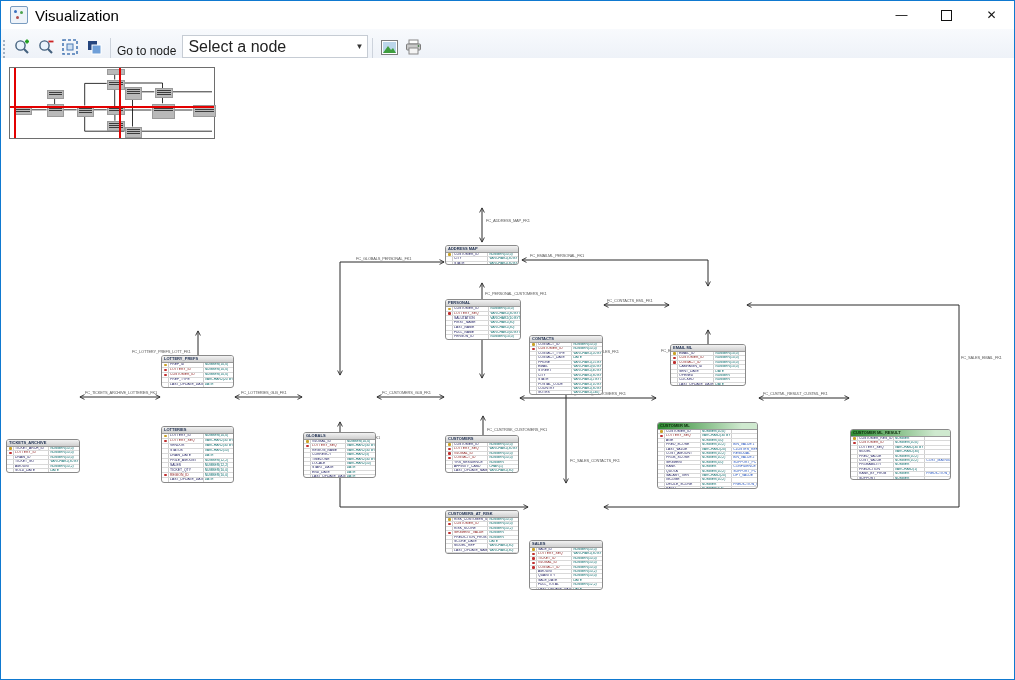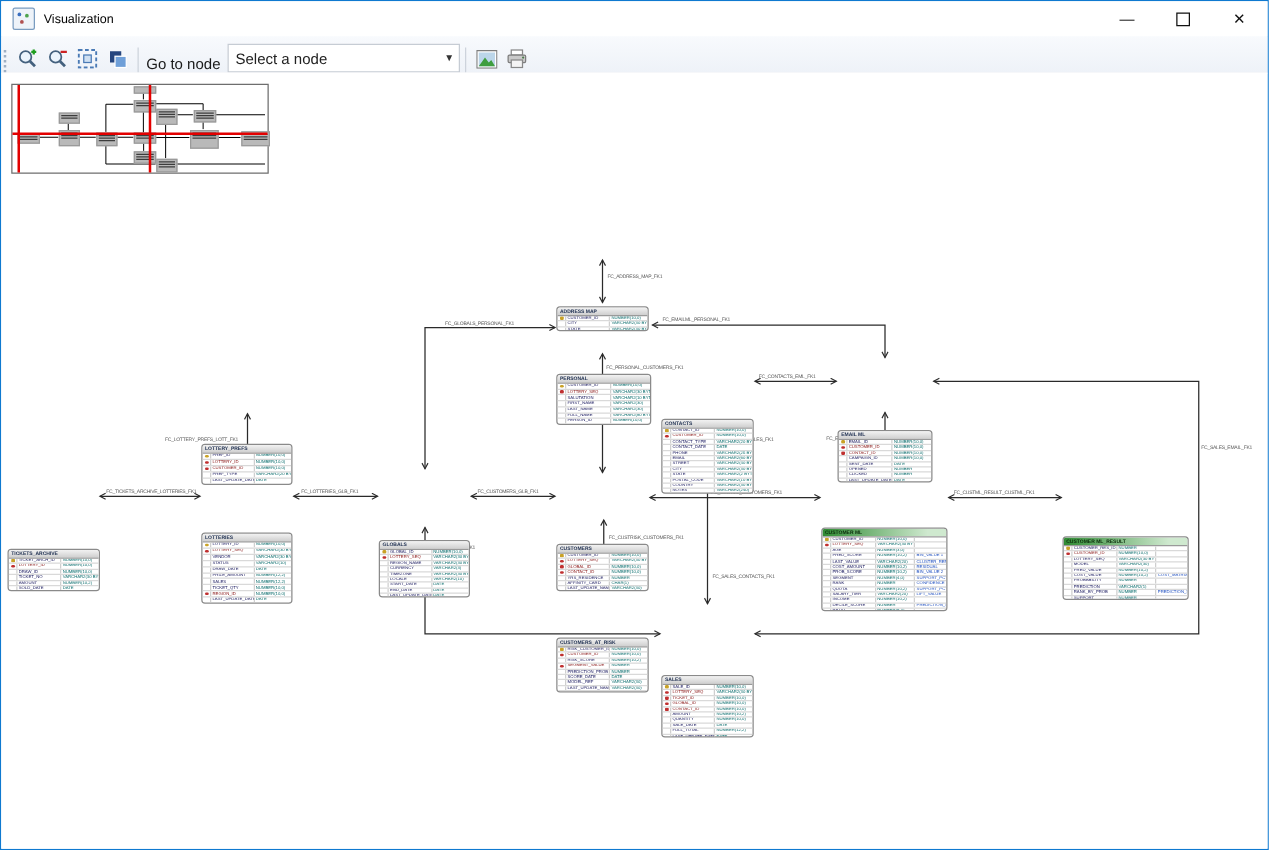--- a/index.html
+++ b/index.html
@@ -6,34 +6,34 @@
     font-family:"Liberation Sans","DejaVu Sans",sans-serif;background:#fff;}
   #window{position:absolute;inset:0;width:1013px;height:678px;border:1px solid #0f79d0;background:#fff;}
 
   
   #titlebar{position:absolute;left:0;top:0;width:100%;height:28px;background:#fff;display:flex;align-items:center;}
   #app-icon{width:16px;height:16px;margin-left:9px;position:relative;border:1px solid #7a9cc0;background:#eef3f9;border-radius:2px;}
   #app-icon i{position:absolute;border-radius:50%;}
   #app-icon i:nth-child(1){left:3px;top:3px;width:3px;height:3px;background:#3a6fbf;}
   #app-icon i:nth-child(2){left:9px;top:4px;width:3px;height:3px;background:#4ea44e;}
   #app-icon i:nth-child(3){left:5px;top:9px;width:3px;height:3px;background:#b05050;}
-  #title-text{margin-left:7px;font-size:10px;color:#000;}
+  #title-text{margin-left:7px;font-size:15px;color:#000;}
   #caption-buttons{margin-left:auto;display:flex;height:100%;}
   .cap-btn{width:45px;height:100%;display:flex;align-items:center;justify-content:center;font-size:12px;color:#111;}
   .cap-box{width:9px;height:9px;border:1px solid #111;}
 
   
   #toolbar{position:absolute;left:0;top:28px;width:100%;height:29px;
     background:linear-gradient(#f8fafd,#eef2f8);border-bottom:1px solid #e2e6ec;display:flex;align-items:flex-end;}
   #grip{width:5px;height:18px;margin-left:2px;border-left:2px dotted #9fb0c4;}
   .tb-btn{width:22px;height:22px;margin:0 1px;display:flex;align-items:center;justify-content:center;border-radius:2px;}
   .tb-sep{width:1px;height:20px;background:#cdd3dc;margin:0 4px;}
   #goto-label{font-size:12px;color:#1a1a1a;margin:0 6px 0 2px;}
   #node-combo{width:184px;height:21px;background:#fff;border:1px solid #c6ccd4;display:flex;align-items:center;}
-  #combo-text{flex:1;font-size:12px;color:#222;padding-left:5px;white-space:nowrap;overflow:hidden;}
+  #combo-text{flex:1;font-size:16px;color:#222;padding-left:5px;white-space:nowrap;overflow:hidden;}
   #combo-drop{width:16px;height:100%;display:flex;align-items:center;justify-content:center;font-size:8px;color:#333;}
 
   
   #minimap{position:absolute;left:8px;top:66px;width:204px;height:70px;border:1px solid #6e6e6e;background:#fff;}
   .mm-node{position:absolute;background:#b9b9b9;border:1px solid #9a9a9a;overflow:hidden;}
   .mm-node i{display:block;height:1px;background:#3c3c3c;margin:1px 1px 0 1px;}
   .mm-red{position:absolute;background:#e30000;}
   #mm-svg{position:absolute;left:0;top:0;}
 
   

